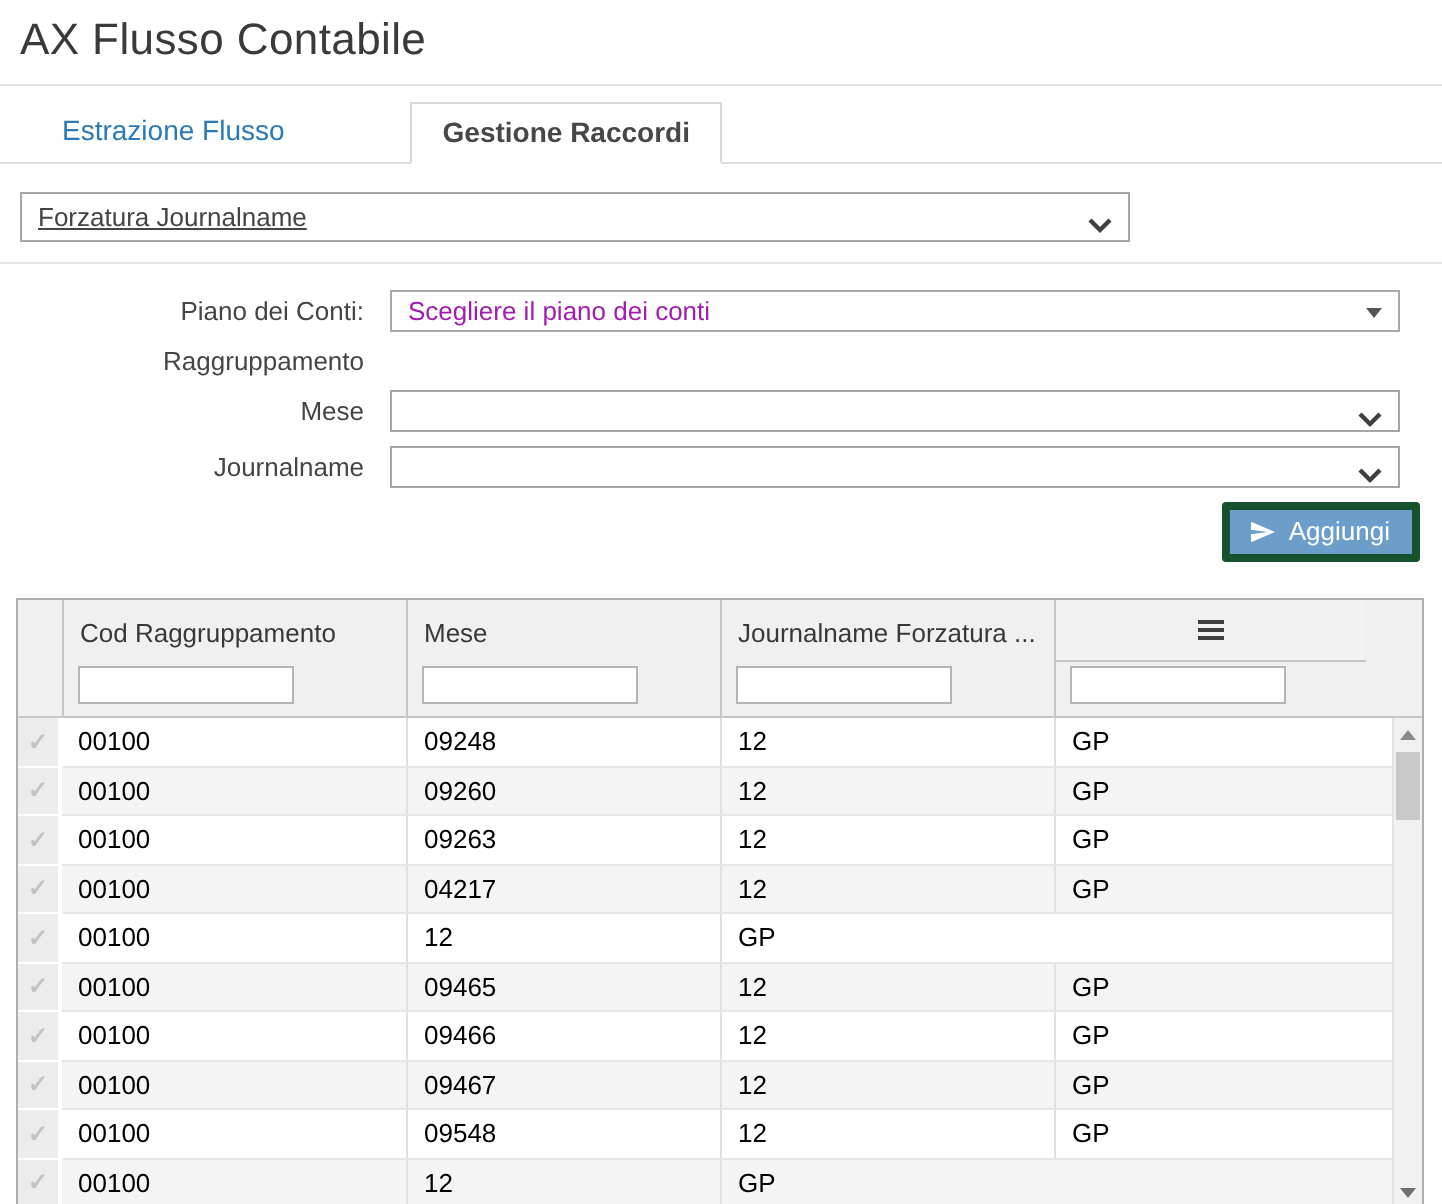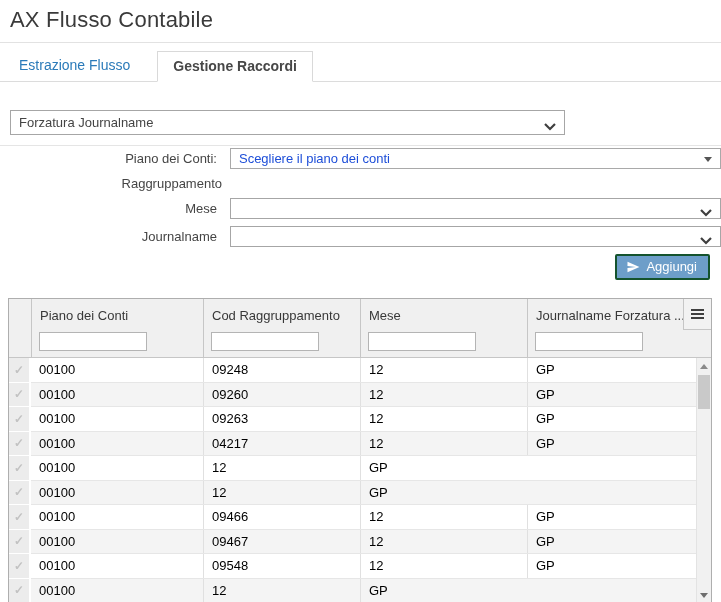--- a/index.html
+++ b/index.html
@@ -9,65 +9,65 @@
     font-family: "Liberation Sans", sans-serif;
     color:#3c3c3c;
   }
   .page { width:721px; height:547px; position:relative; background:#fff; }
 
   
   .title-bar { padding: 7px 10px 9px 10px; border-bottom: 1px solid #e2e2e2; }
   .title-bar h1 { font-size: 22px; font-weight: 500; color:#3a3a3a; letter-spacing: .2px; }
 
   
-  .tabs { margin-top: 8px; padding-left: 4px; border-bottom: 1px solid #dcdcdc; display:flex; }
+  .tabs { margin-top: 8px; padding-left: 16px; border-bottom: 1px solid #dcdcdc; display:flex;gap:36px; }
   .tab { display:inline-block; padding: 6px 15px 7px 15px; font-size: 14px; cursor: pointer; }
   .tab.inactive { color:#2a7ab9; }
   .tab.active {
     background:#fff; color:#474747; font-weight:bold;
     border:1px solid #d9d9d9; border-bottom:1px solid #fff; margin-bottom:-1px;margin-left:12px;
   }
 
   
   .selbox {
     position:relative; height: 25px; border:1px solid #a6a6a6; background:#fff;
     font-size: 13px; color:#444; display:flex; align-items:center; padding:0 26px 0 8px;
   }
   .selbox .chev { position:absolute; right:8px; top:8px; }
-  .mode-select { margin: 28px 10px 0 10px; width: 555px; }
+  .mode-select { margin: 14px 10px 0 10px; width: 555px; text-decoration: underline; }
 
   .form-sep { margin-top: 10px; border:0; border-top:1px solid #e5e5e5; }
 
   
-  .form-area { margin-top: 2px; padding-left: 40px; }
+  .form-area { margin-top: 13px; }
   .frow { display:flex; align-items:center; margin-bottom: 7px; }
   .frow label {
     width: 195px; text-align:right; padding-right: 13px;
     font-size: 13px; color:#454545;
   }
   .frow .fld { width: 505px; }
   .sel2 {
     position:relative; height:21px; border:1px solid #a9a9a9; background:#fff;
-    font-size:13px; color:#1d4ed8; display:flex; align-items:center; padding:0 20px 0 8px;
+    font-size:13px; color:#a21caf; display:flex; align-items:center; padding:0 20px 0 8px;
   }
   .sel2 .tri-caret {
     position:absolute; right:8px; top:8px; width:0; height:0;
     border-left:4px solid transparent; border-right:4px solid transparent; border-top:5px solid #555;
   }
   .dis-input {
     width:100%; height:21px; background:#ececec; border:1px solid #c9c9c9;
     font-size:13px; color:#666; padding:0 8px; font-family:"Liberation Sans",sans-serif;
   }
   .dis-input::placeholder { color:#666; opacity:1; }
   .frow .selbox { height:21px; }
   .frow .selbox .chev { top:6px; }
 
   .btn-row { display:flex; justify-content:flex-end; padding-right: 11px; margin-top: 7px; }
   .btn-add {
-    background:#6d9ec9; color:#fff; border:2px solid #14532d; font-size:13px;
+    background:#6d9ec9; color:#fff; border:4px solid #14532d; font-size:13px;
     display:inline-flex; align-items:center; gap:6px; padding: 3px 11px 4px 9px;
     border-radius:2px; cursor:pointer; font-family:"Liberation Sans",sans-serif;
   }
 
   
   .grid { margin: 18px 9px 0 8px; width: 704px; border: 1px solid #aeaeae; background:#fff; }
   .ghead { display:grid; grid-template-columns: 22px 172px 157px 167px 156px 28px; background:#f0f0f0; }
   .gh-cell { height: 31px; padding: 9px 0 0 8px; font-size: 13px; color:#383838; overflow:hidden; white-space:nowrap; }
   .gh-cell.bl, .gfilter .bl { border-left: 1px solid #c6c6c6; }
   .gh-menu {
@@ -184,21 +184,20 @@
         </span>
         <span>Aggiungi</span>
       </button>
     </div>
   </div>
 
   <div class="grid">
 
     <div class="ghead">
       <div class="gh-cell"></div>
-      <div class="gh-cell bl">Piano dei Conti</div>
       <div class="gh-cell bl">Cod Raggruppamento</div>
       <div class="gh-cell bl">Mese</div>
       <div class="gh-cell bl">Journalname Forzatura ...</div>
       <div class="gh-menu">
         <span class="menu-icon">
             <i></i>
             <i></i>
             <i></i>
           </span>
       </div>
@@ -245,20 +244,21 @@
       </div>
       <div class="grow">
         <div class="c-check">✓</div>
         <div class="c">00100</div>
         <div class="c bl">12</div>
         <div class="c bl">GP</div>
       </div>
       <div class="grow alt">
         <div class="c-check">✓</div>
         <div class="c">00100</div>
+        <div class="c bl">09465</div>
         <div class="c bl">12</div>
         <div class="c bl">GP</div>
       </div>
       <div class="grow">
         <div class="c-check">✓</div>
         <div class="c">00100</div>
         <div class="c bl">09466</div>
         <div class="c bl">12</div>
         <div class="c bl">GP</div>
       </div>

